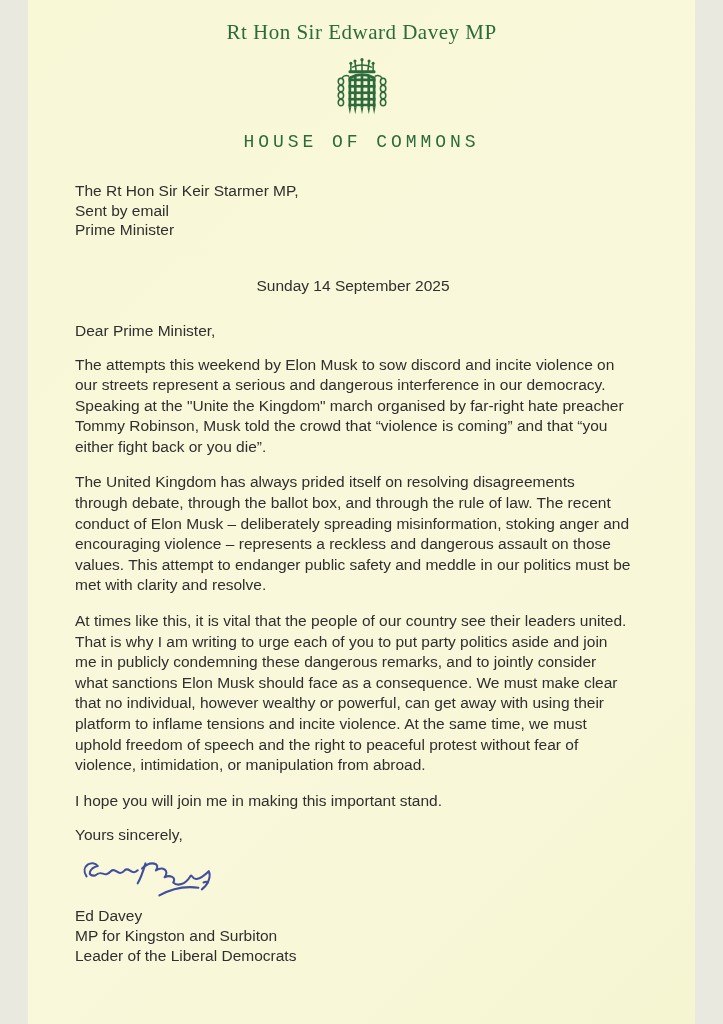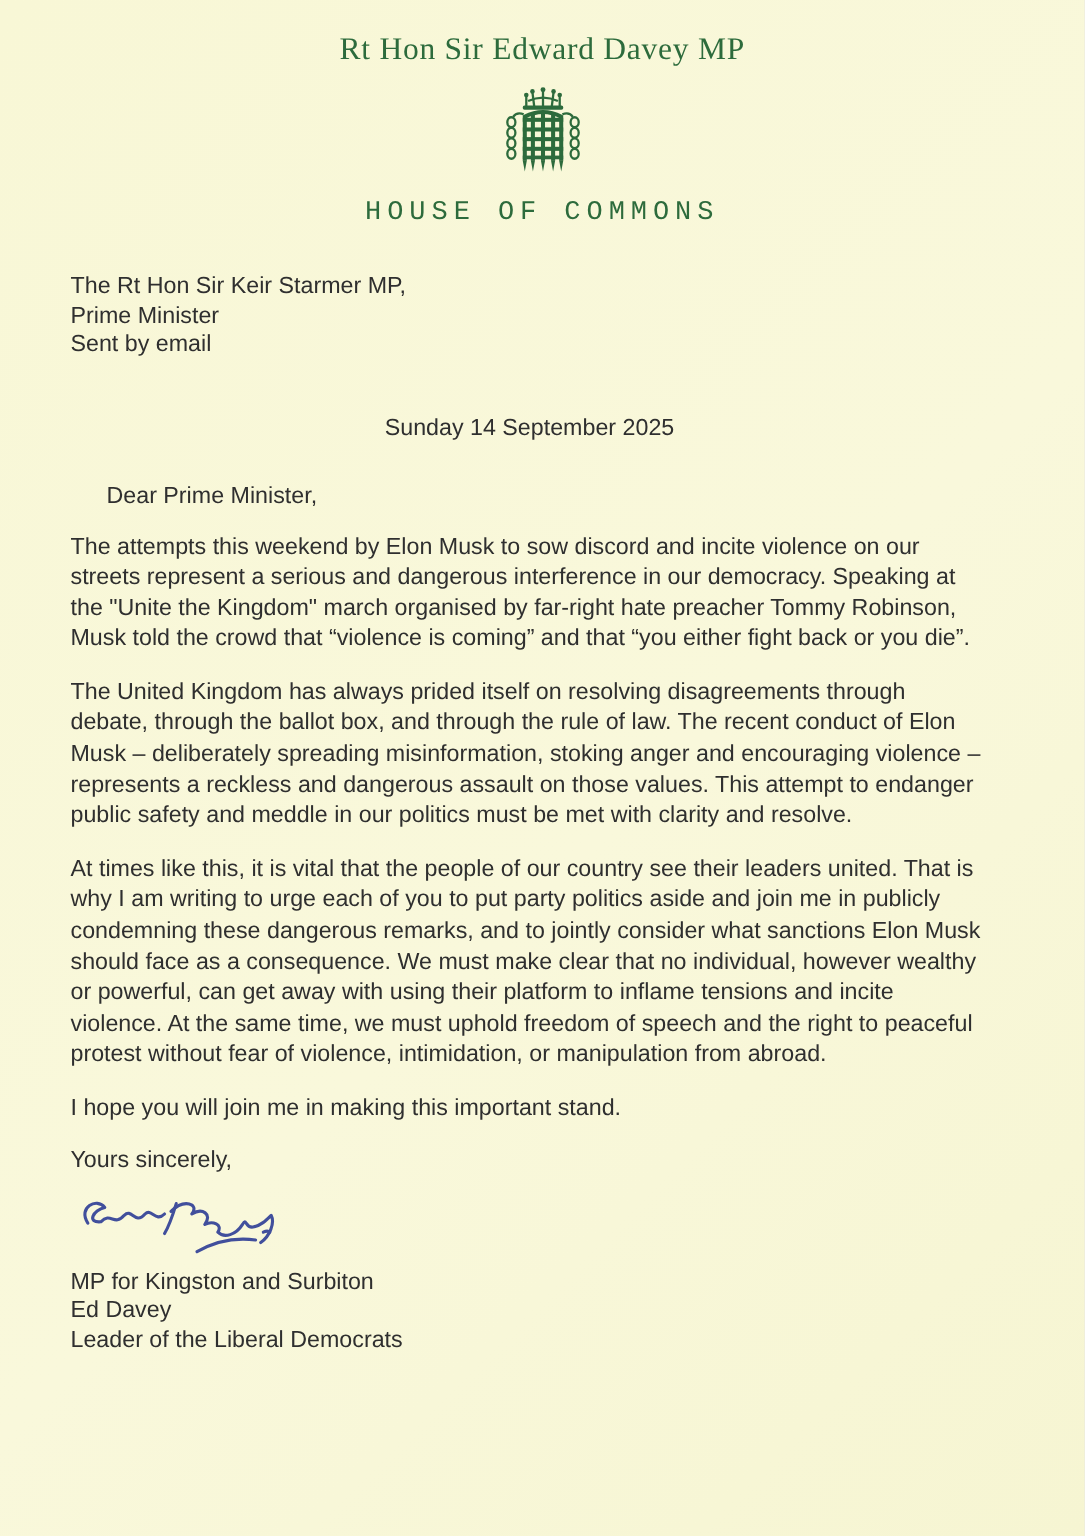--- a/index.html
+++ b/index.html
@@ -2,21 +2,21 @@
 <html><head>
 <meta charset="utf-8">
 <style>
   html,body{margin:0;padding:0;}
   body{
     background:#e9e9e0;
     font-family:"Liberation Sans", sans-serif;
   }
   .page{
     position:relative;
-    width:723px;
+    width:667px;
     height:1024px;
     margin:0 auto;
     background:#f8f7d8;
     background:linear-gradient(135deg,#f8f7d6 0%,#f9f8db 55%,#f6f5d2 100%);
     overflow:hidden;
     color:#2f2f2f;
   }
   
   .letterhead{ text-align:center; padding-top:20px; }
   .sender-name{
@@ -39,21 +39,21 @@
     font-family:"Liberation Serif", serif;
     font-size:13px;
     color:#2d6b3c;
     letter-spacing:0.2em;
     margin-top:7px;
   }
   
   .content{ margin:0 64px 0 47px; }
   .recipient{ margin-top:29px; font-size:15.5px; line-height:19.5px; }
   .date-line{ margin-top:37px; text-align:center; font-size:15.5px; }
-  .salutation{ margin-top:27px; font-size:15.5px;margin-left:24px; }
+  .salutation{ margin-top:27px; font-size:15.5px; }
   .content p{
     margin:15px 0 0 0;
     font-size:15.5px;
     line-height:20.6px;
   }
   .valediction{ margin-top:15px; font-size:15.5px; }
   .signature{ margin:9px 0 1px -2px; width:158px; height:52px; }
   .signature svg{ display:block; width:100%; height:100%; }
   .sig-block{ font-size:15.5px; line-height:19.6px; }
 </style>
@@ -120,22 +120,22 @@
       </svg>
     </div>
 
     <div class="org">HOUSE OF COMMONS</div>
   </header>
 
   <div class="content">
 
     <div class="recipient">
       <div>The Rt Hon Sir Keir Starmer MP,</div>
+      <div>Sent by email</div>
       <div>Prime Minister</div>
-      <div>Sent by email</div>
     </div>
 
     <div class="date-line">Sunday 14 September 2025</div>
 
     <div class="salutation">Dear Prime Minister,</div>
 
     <p>The attempts this weekend by Elon Musk to sow discord and incite violence on our streets represent a serious and dangerous interference in our democracy. Speaking at the "Unite the Kingdom" march organised by far-right hate preacher Tommy Robinson, Musk told the crowd that “violence is coming” and that “you either fight back or you die”.</p>
     <p>The United Kingdom has always prided itself on resolving disagreements through debate, through the ballot box, and through the rule of law. The recent conduct of Elon Musk – deliberately spreading misinformation, stoking anger and encouraging violence – represents a reckless and dangerous assault on those values. This attempt to endanger public safety and meddle in our politics must be met with clarity and resolve.</p>
     <p>At times like this, it is vital that the people of our country see their leaders united. That is why I am writing to urge each of you to put party politics aside and join me in publicly condemning these dangerous remarks, and to jointly consider what sanctions Elon Musk should face as a consequence. We must make clear that no individual, however wealthy or powerful, can get away with using their platform to inflame tensions and incite violence. At the same time, we must uphold freedom of speech and the right to peaceful protest without fear of violence, intimidation, or manipulation from abroad.</p>
     <p>I hope you will join me in making this important stand.</p>
@@ -148,19 +148,19 @@
           <path d="M12,27 C4,15 19,7 25,15 C16,17 11,27 22,26 C30,18 32,30 40,21 C46,15 48,29 56,20 C61,15 64,27 71,20"></path>
           <path d="M80,12 C77,22 74,30 71,35"></path>
           <path d="M76,18 C86,8 98,12 92,20 C100,15 108,20 102,28 C108,25 116,28 112,34 C117,39 126,36 131,28 C134,22 133,31 139,30 C145,29 149,25 153,21 C156,27 152,37 145,42"></path>
           <path d="M96,49 C110,41 126,38 141,40"></path>
           <path d="M147,34 C149,33 151,33 152,34"></path>
         </g>
       </svg>
     </div>
 
     <div class="sig-block">
+      <div>Ed Davey</div>
       <div>MP for Kingston and Surbiton</div>
-      <div>Ed Davey</div>
       <div>Leader of the Liberal Democrats</div>
     </div>
 
   </div>
 </div>
 
 </body></html>

